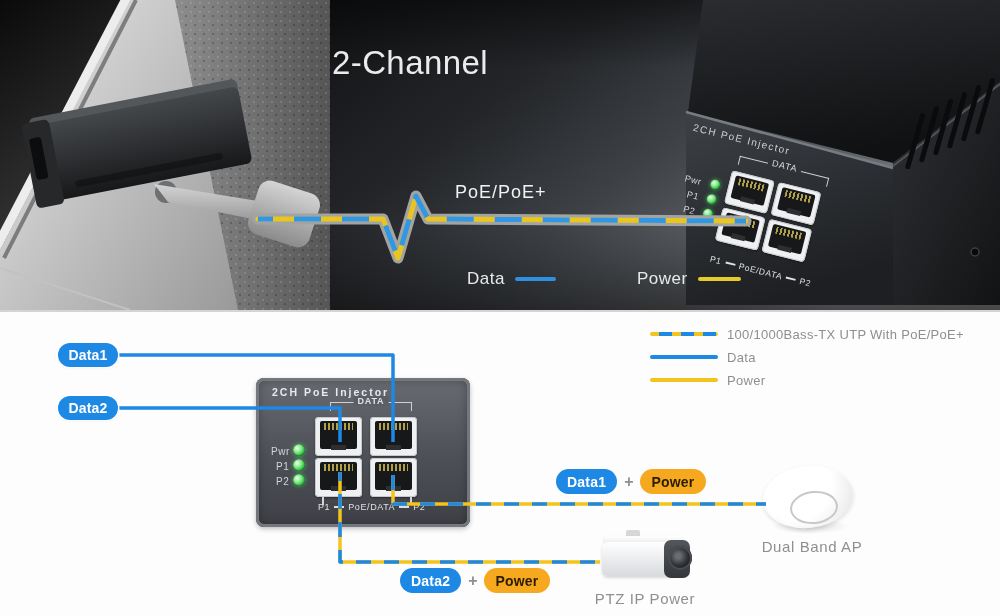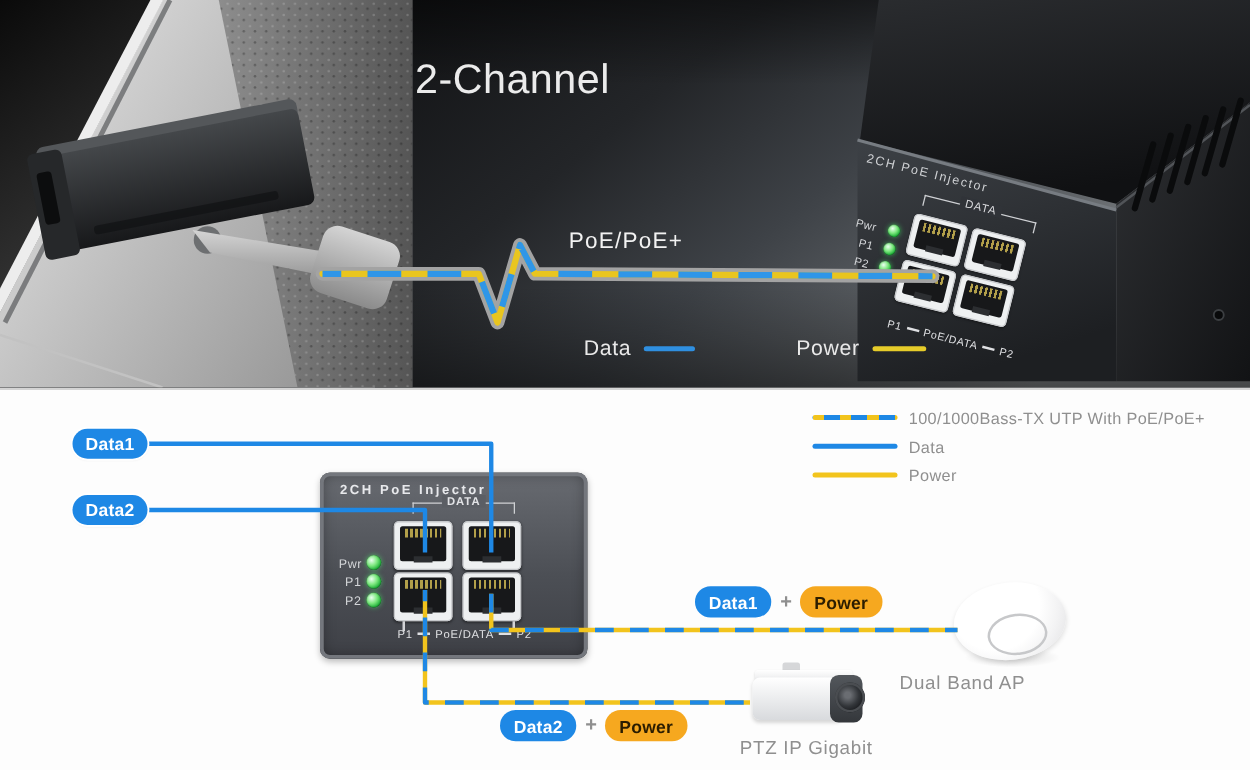--- a/index.html
+++ b/index.html
@@ -358,25 +358,25 @@
       <span class="pill pill-blue">Data2</span>
       <span class="plus">+</span>
       <span class="pill pill-orange">Power</span>
     </div>
 
     <div class="ap">
       <div class="ap-shadow"></div>
       <div class="ap-body"></div>
       <div class="ap-ring"></div>
     </div>
-    <div class="dev-label" style="left:715px;top:226px;width:110px;">Dual Band AP</div>
+    <div class="dev-label" style="left:757px;top:226px;width:110px;">Dual Band AP</div>
 
     <div class="cam">
       <div class="cam-knuckle"></div>
       <div class="cam-shield"></div>
       <div class="cam-body"></div>
       <div class="cam-front"></div>
       <div class="cam-lens"></div>
     </div>
-    <div class="dev-label" style="left:585px;top:278px;width:120px;">PTZ IP Gigabit</div>
+    <div class="dev-label" style="left:585px;top:278px;width:120px;">PTZ IP Power</div>
 
   </section>
 </div>
 
 </body></html>

